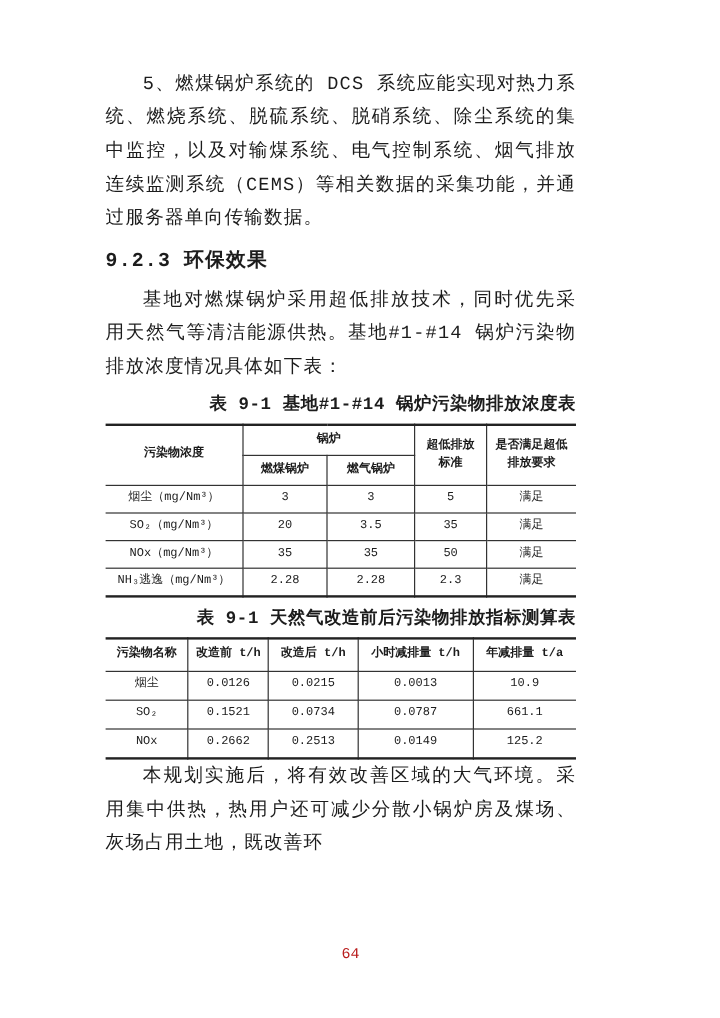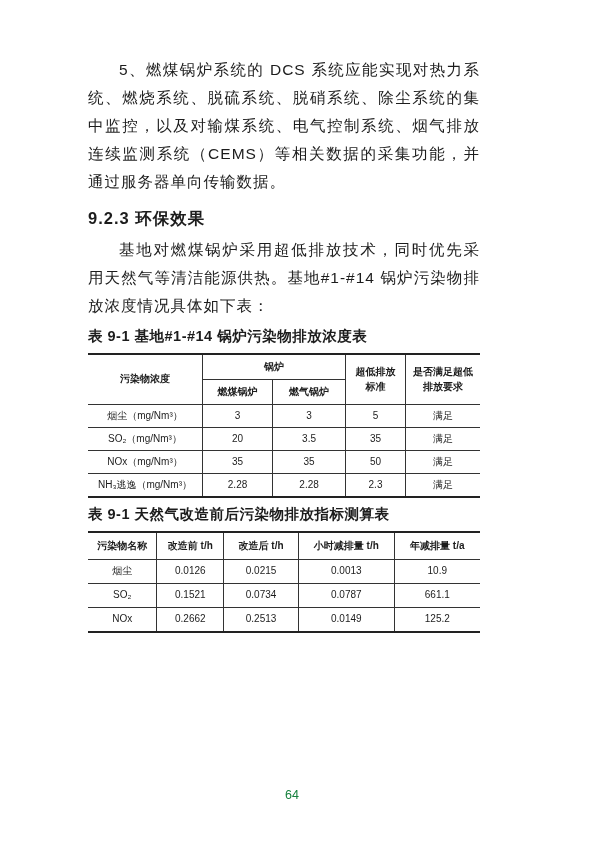--- a/index.html
+++ b/index.html
@@ -4,21 +4,21 @@
 <style>
   html, body { margin: 0; padding: 0; background: #ffffff; }
   .page {
     position: relative;
     width: 600px;
     height: 848px;
     box-sizing: border-box;
     padding: 56px 120px 0 88px;
     background: #ffffff;
     color: #1c1c1c;
-    font-family: Liberation Sans, sans-serif;
+    font-family: Liberation Mono, monospace;
     overflow: hidden;
   }
   .body-text {
     margin: 0;
     font-size: 15.5px;
     line-height: 28px;
     letter-spacing: 1px;
     text-align: justify;
     text-justify: inter-ideograph;
     text-indent: 2em;
@@ -27,21 +27,21 @@
     margin: 8px 0 4px 0;
     font-size: 16.5px;
     font-weight: bold;
     line-height: 28px;
     letter-spacing: 1px;
   }
   .table-caption {
     margin: 7px 0 7px 0;
     font-size: 14.5px;
     font-weight: bold;
-    text-align: left;
+    text-align: right;
     letter-spacing: 0.5px;
   }
   table.tbl {
     width: 100%;
     border-collapse: collapse;
     border-top: 2px solid #222;
     border-bottom: 2px solid #222;
     table-layout: fixed;
   }
   table.tbl td {
@@ -60,21 +60,21 @@
   .tbl1 tr.drow td { height: 20px; margin-top: 48px; }
   .tbl2 tr.hrow td { height: 24px; }
   .tbl2 tr.drow td { height: 21px; }
   .page-number {
     position: absolute;
     left: 0;
     right: 16px;
     bottom: 46px;
     text-align: center;
     font-size: 12.5px;
-    color: #15803d;
+    color: #b91c1c;
   }
 </style>
 </head>
 <body>
 
 <div class="page">
 
   <p class="body-text">5、燃煤锅炉系统的 DCS 系统应能实现对热力系统、燃烧系统、脱硫系统、脱硝系统、除尘系统的集中监控，以及对输煤系统、电气控制系统、烟气排放连续监测系统（CEMS）等相关数据的采集功能，并通过服务器单向传输数据。</p>
 
   <h3 class="section-heading">9.2.3 环保效果</h3>
@@ -171,16 +171,17 @@
       <tr class="drow">
         <td class="edge-l">NOx</td>
         <td>0.2662</td>
         <td>0.2513</td>
         <td>0.0149</td>
         <td class="edge-r">125.2</td>
       </tr>
     </tbody>
   </table>
 
+  <p class="body-text">本规划实施后，将有效改善区域的大气环境。采用集中供热，热用户还可减少分散小锅炉房及煤场、灰场占用土地，既改善环</p>
 
   <div class="page-number">64</div>
 
 </div>
 
 </body></html>

